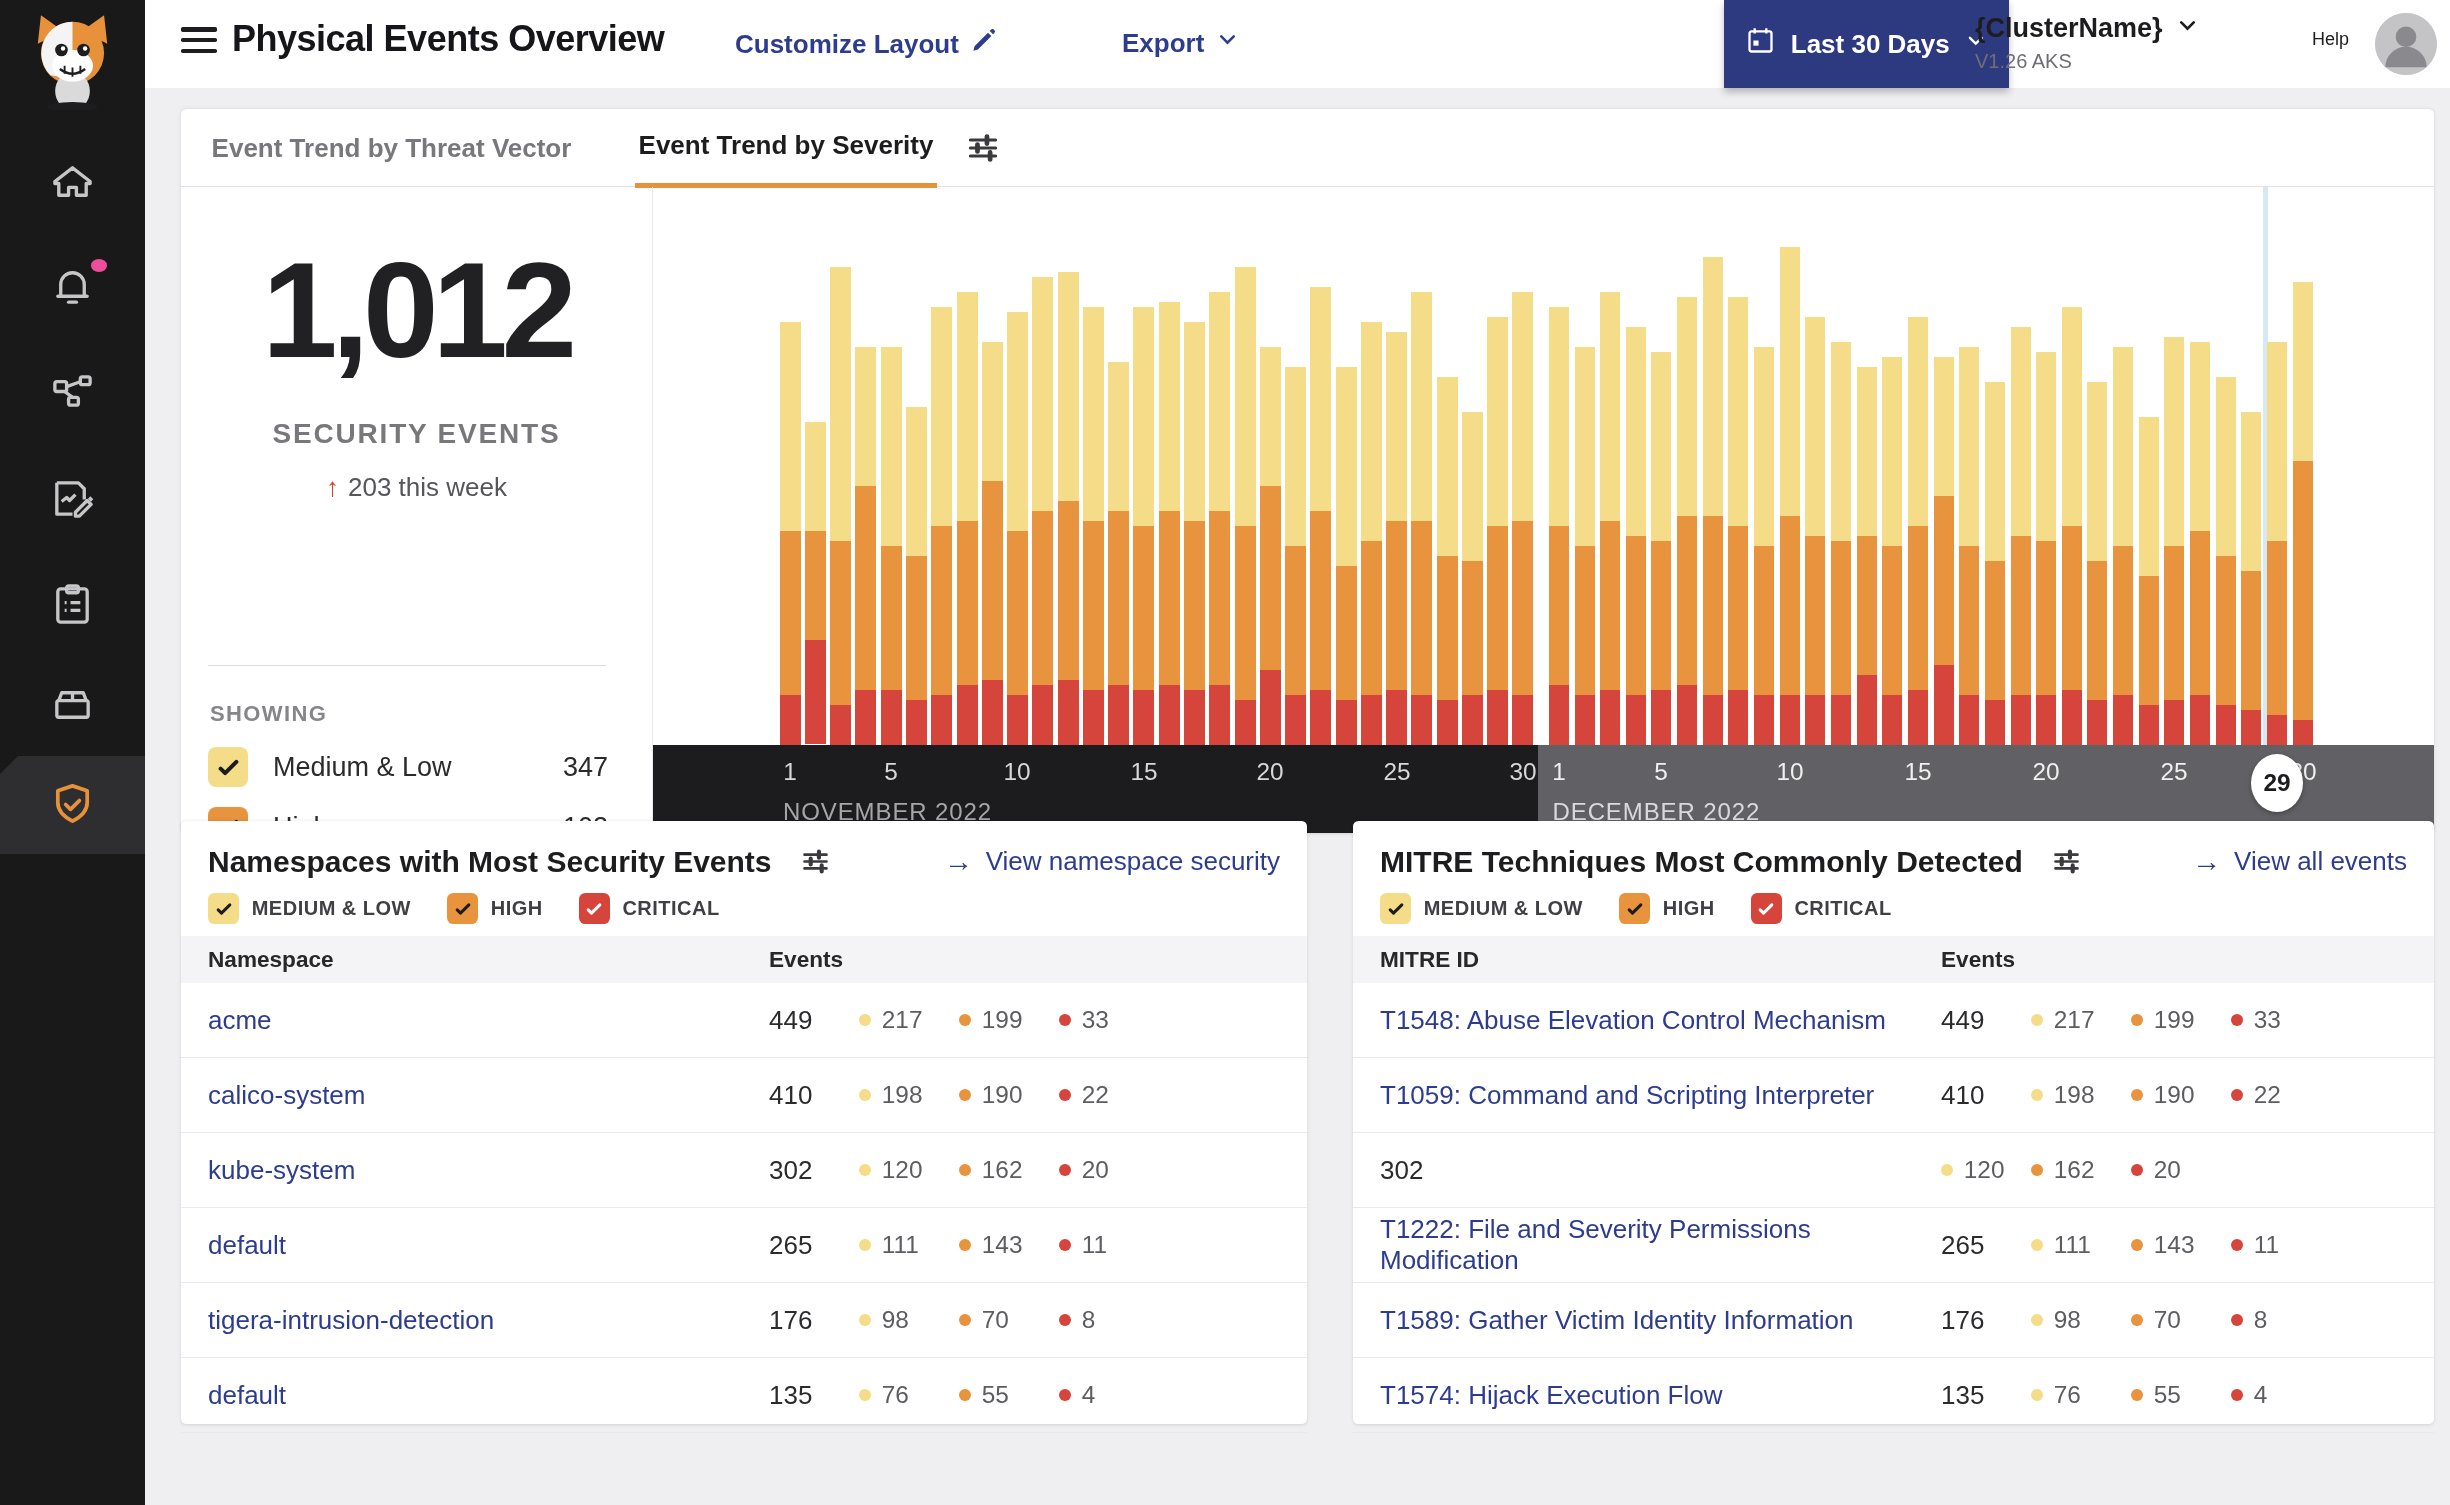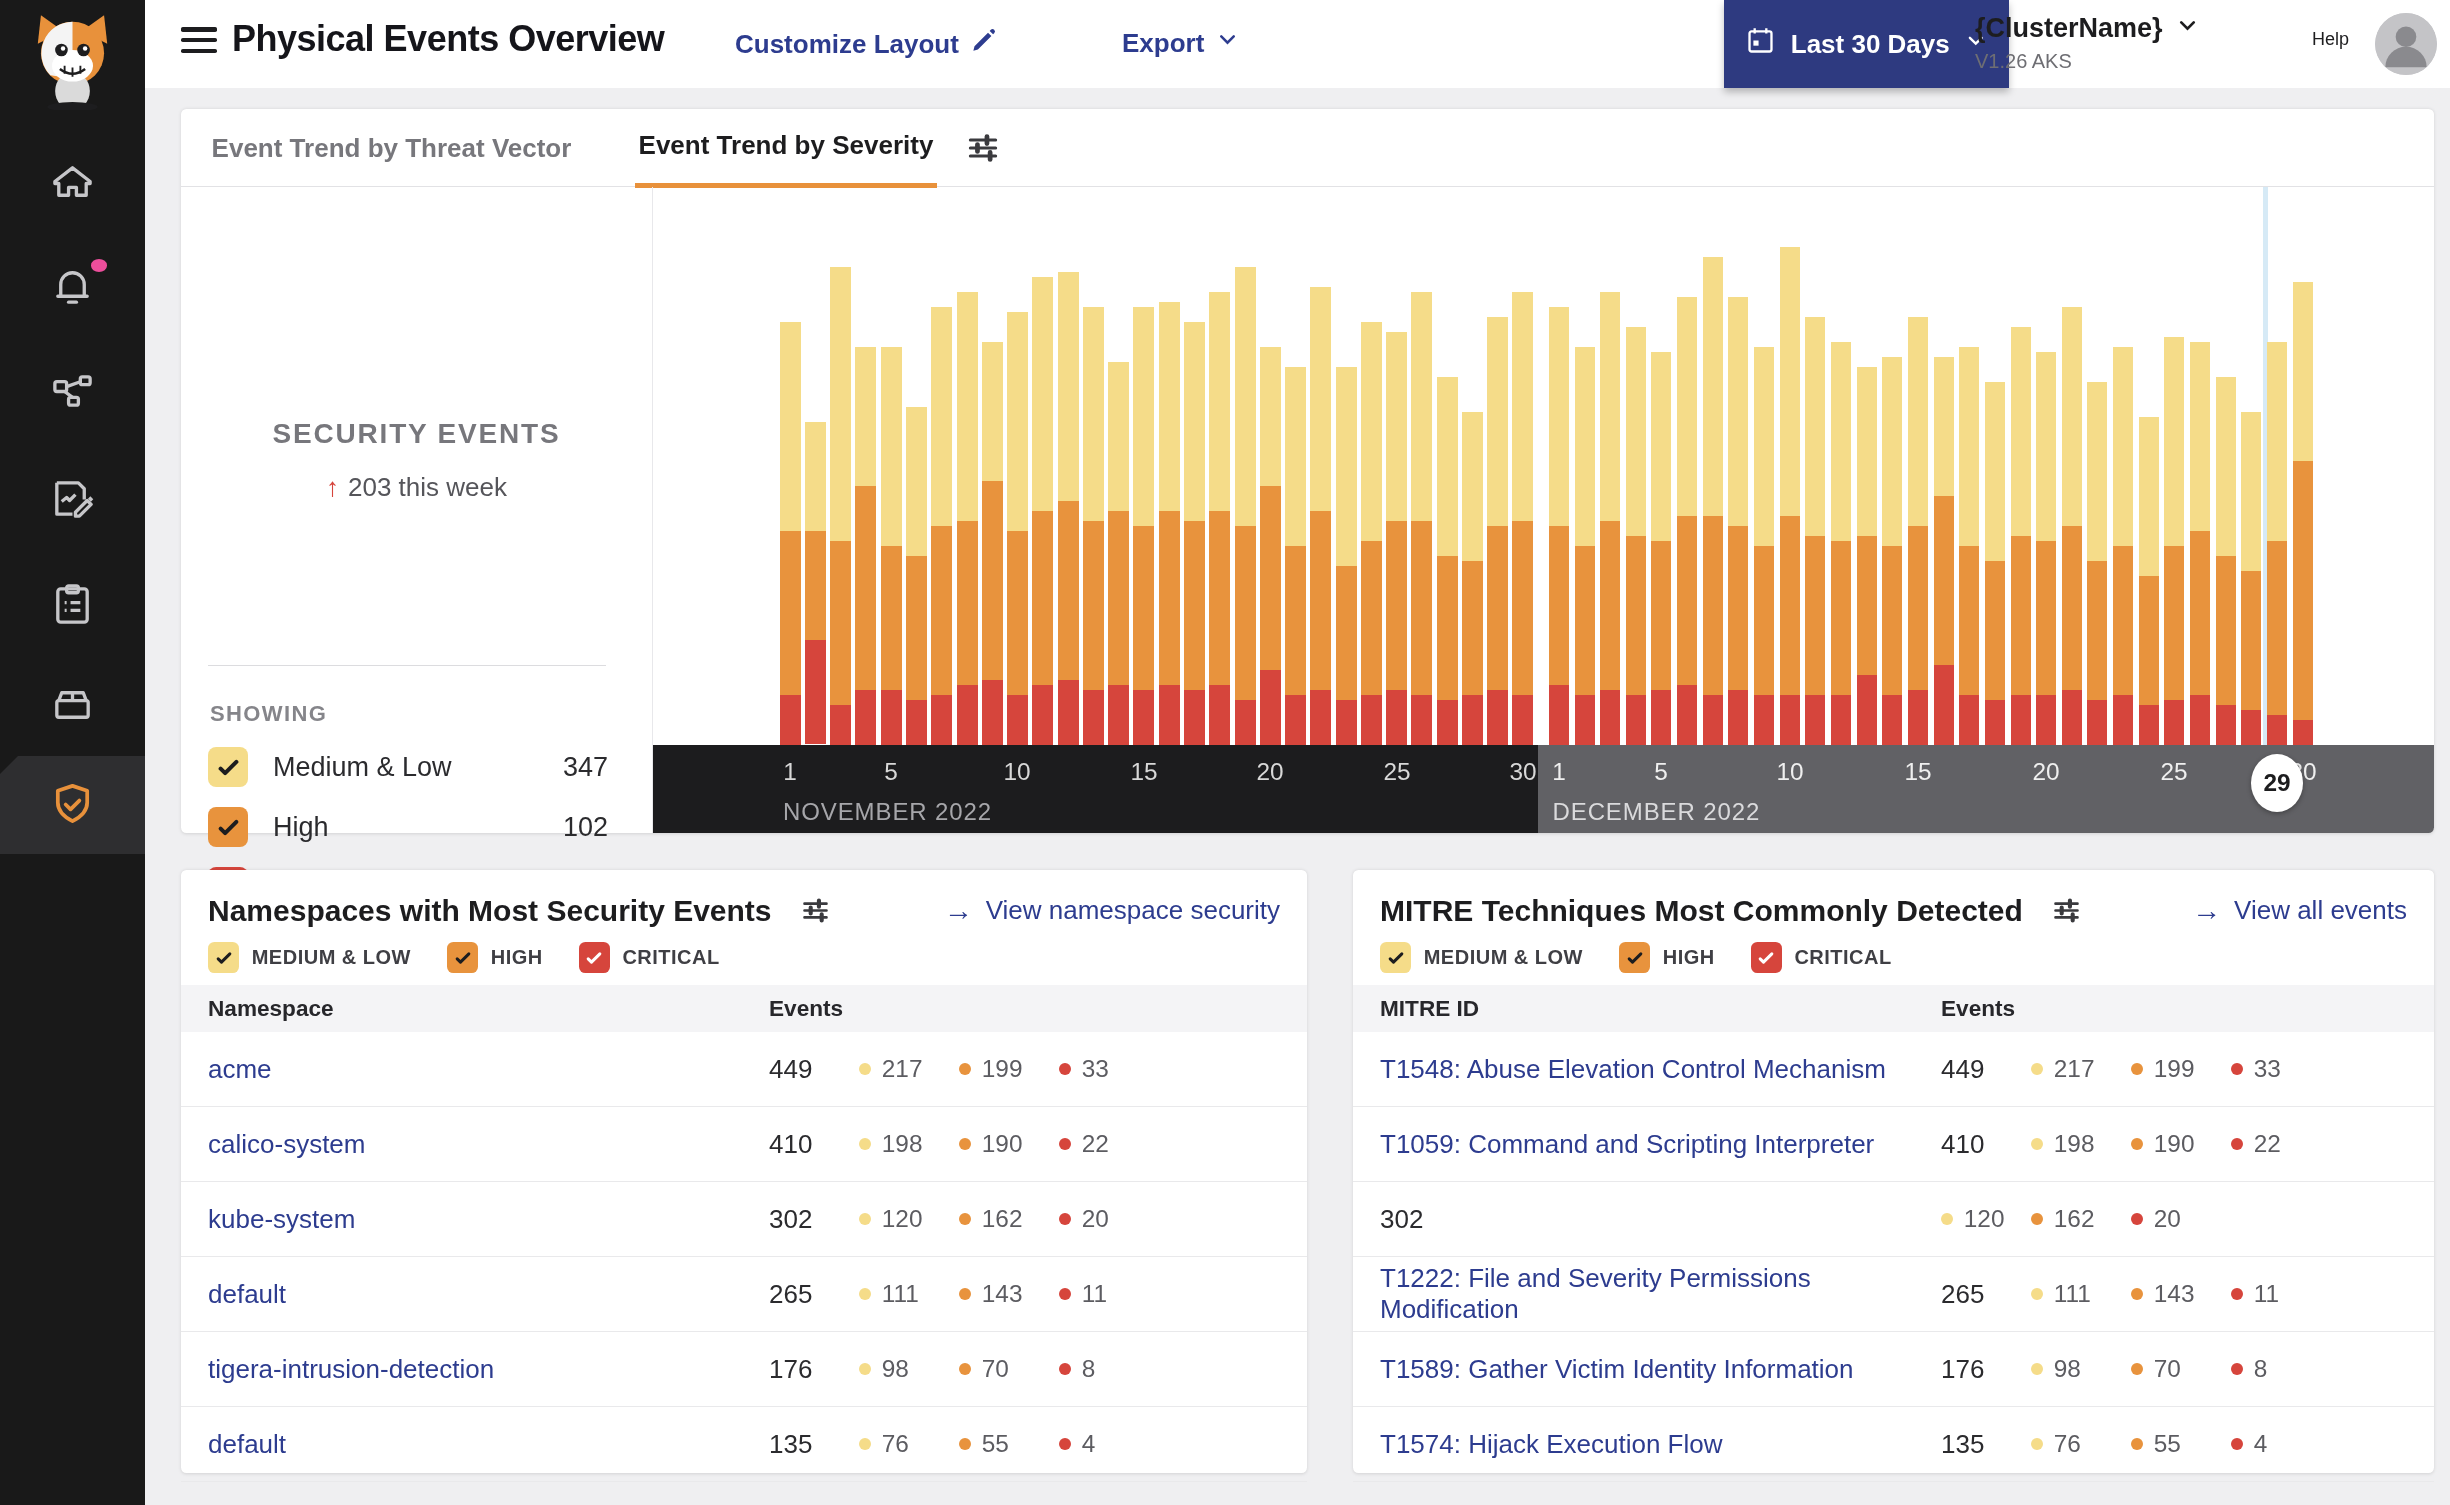--- a/index.html
+++ b/index.html
@@ -50,21 +50,21 @@
   .chart{position:absolute;left:472px;top:78px;width:1781px;height:646px;overflow:hidden;border-radius:0 0 5.4px 0;}
   .month-sec{position:absolute;top:0;height:646px;}
   .band{position:absolute;bottom:0;left:0;width:100%;height:88px;}
   .tick{position:absolute;transform:translateX(-50%);font-size:24.4px;}
   .month-label{position:absolute;font-size:24px;letter-spacing:0.9px;}
   .bar{position:absolute;display:flex;flex-direction:column;cursor:pointer;}
   .bar div{width:100%;}
   .hover-line{position:absolute;top:0;width:4.5px;height:558px;background:#D6EAF6;}
   .day-badge{position:absolute;transform:translateX(-50%);width:52px;height:58px;border-radius:50%;background:#fff;box-shadow:0 1.8px 5.4px rgba(0,0,0,.3);display:flex;align-items:center;justify-content:center;font-size:24.4px;font-weight:700;color:#1D1D1F;z-index:3;}
   
-  .bot-card{top:870px;height:603px;}
+  .bot-card{top:821px;height:603px;}
   .ns-card{left:181px;width:1126px;}
   .mitre-card{left:1353px;width:1081px;}
   .card-head{position:absolute;left:27px;top:18px;right:27px;height:45px;display:flex;align-items:center;}
   .card-title{font-size:30px;font-weight:700;color:#1D1D1F;}
   .view-link{margin-left:auto;font-size:26px;font-weight:500;color:#2D3C8F;cursor:pointer;display:flex;align-items:center;gap:12.7px;}
   .view-link .arr{font-size:29px;}
   .filters{position:absolute;left:27px;top:72px;display:flex;align-items:center;gap:36px;}
   .filter-item{display:flex;align-items:center;gap:12.7px;cursor:pointer;}
   .filter-item .cbx{width:31px;height:31px;border-radius:6.3px;}
   .filter-item .cbx svg{width:20px;height:20px;}
@@ -205,20 +205,21 @@
     <div class="tab active">Event Trend by Severity</div>
     <span class="sliders-btn">
       <svg width="38" height="38" viewBox="0 0 24 24" fill="none" stroke="#3A3A3E" stroke-width="1.9" stroke-linecap="round">
           <path d="M4 7h16M4 12h16M4 17h16"></path>
           <path d="M14.5 4.8v4.4M8.5 9.8v4.4M16.5 14.8v4.4" stroke-width="3"></path>
         </svg>
     </span>
   </div>
 
   <div class="stat-panel">
+    <div class="big-number">1,012</div>
     <div class="big-label">SECURITY EVENTS</div>
     <div class="delta"><span class="up">↑</span><span>203 this week</span></div>
     <div class="stat-hr"></div>
     <div class="showing">SHOWING</div>
     <div class="legend" id="legend">
         <div class="legend-row">
           <div class="cbx" style="background: rgb(245, 220, 137);">
             <svg viewBox="0 0 24 24">
               <path d="M5 13l4 4 10-10" fill="none" stroke="#1D1D1F" stroke-width="3.6" stroke-linecap="round" stroke-linejoin="round"></path>
             </svg>

